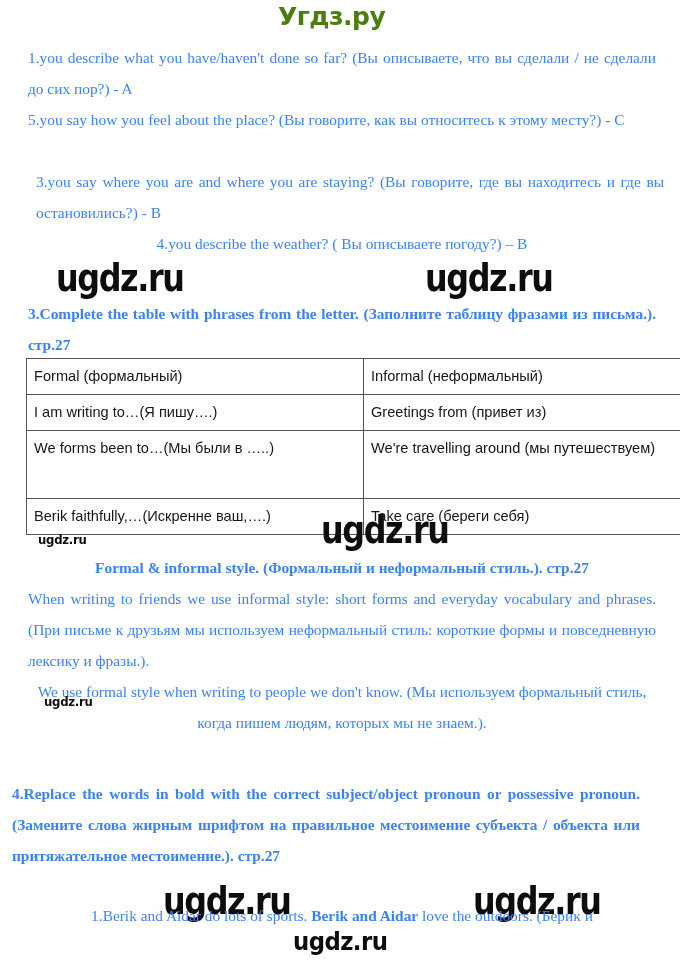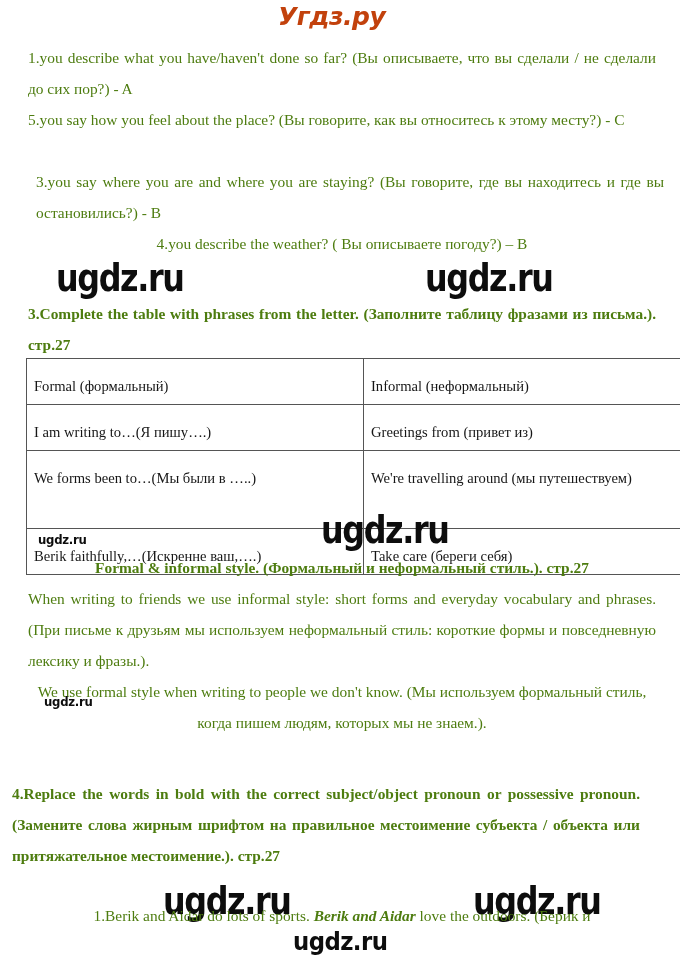--- a/index.html
+++ b/index.html
@@ -18,22 +18,21 @@
 
   
   .site-logo {
     position: absolute;
     left: 278px;
     top: 2px;
     font-family: "DejaVu Sans", "Liberation Sans", sans-serif;
     font-weight: bold;
     font-size: 25px;
     letter-spacing: -0.5px;
-    color: #c2410c;
-    font-style: italic;
+    color: #4d7c0f;
   }
 
   
   .wm {
     position: absolute;
     font-family: "DejaVu Sans", "Liberation Sans", sans-serif;
     font-weight: bold;
     color: #0d0d0d;
     white-space: nowrap;
     pointer-events: none;
@@ -57,45 +56,45 @@
     transform: scaleX(0.95);
     transform-origin: left center;
   }
   p.para {
     position: absolute;
     margin: 0;
     font-size: 15.4px;
     line-height: 31px;
     text-align: justify;
     text-justify: inter-word;
-    color: #4d7c0f;
+    color: #3b82f6;
   }
   p.para.nojust { text-align: center; }
-  .bold { font-weight: bold; font-style: italic; }
+  .bold { font-weight: bold; }
   b.hd {
     font-weight: bold;
   }
 
   
   .tbl {
     position: absolute;
     left: 26px;
     top: 358px;
     width: 629px;
     border-collapse: collapse;
     table-layout: fixed;
     font-size: 14.6px;
     line-height: 30px;
     color: #161616;
   }
   .tbl td {
     border: 1px solid #555555;
-    padding: 12px 7px 3px 7px;
+    padding: 2px 7px 3px 7px;
     vertical-align: top;
-    font-family: Liberation Serif, serif;
+    font-family: Liberation Sans, sans-serif;
   }
   .tbl td.c1 { width: 322px; }
   .tbl td.c2 { width: 307px; }
   .tbl td.just {
     text-align: justify;
     text-justify: inter-word;
   }
   .tbl tr.tall td { height: 62px; }
 </style>
 </head>

